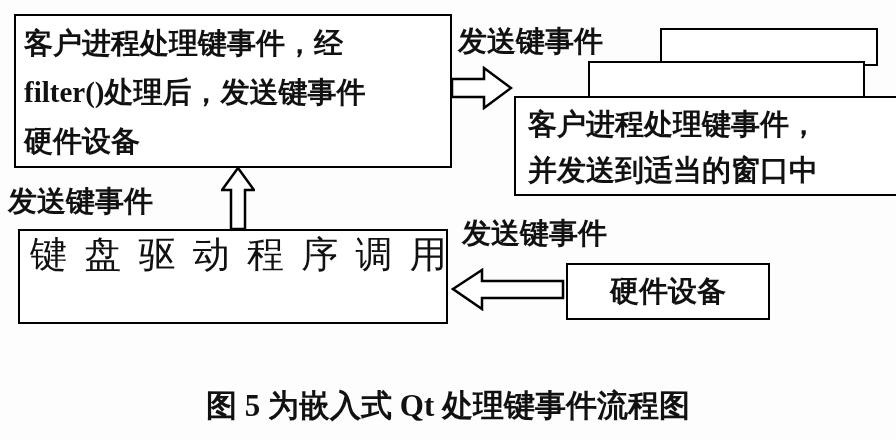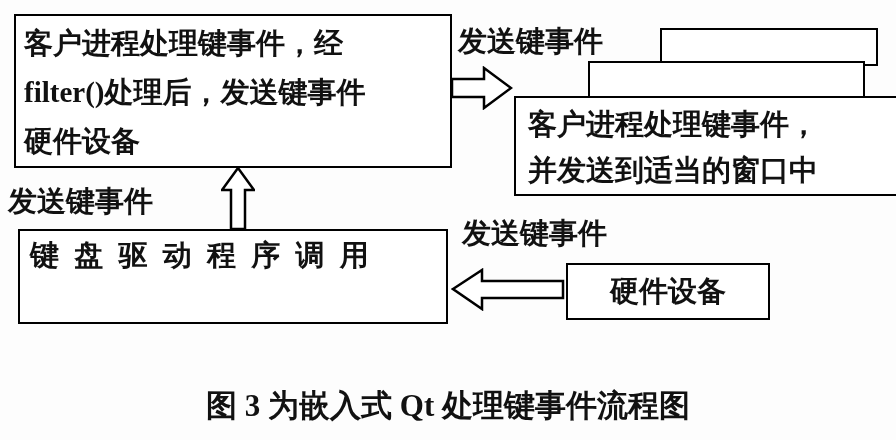--- a/index.html
+++ b/index.html
@@ -50,21 +50,21 @@
     left: 514px; top: 96px; width: 436px; height: 100px;
     padding: 3px 12px;
   }
   .client-box .line { line-height: 46px; font-size: 29px; font-weight: bold; }
 
   
   .driver-box {
     left: 18px; top: 229px; width: 430px; height: 95px;
     padding: 2px 10px;
   }
-  .driver-box .line { line-height: 44px; font-size: 29px; font-weight: bold; }
+  .driver-box .line { line-height: 44px; font-size: 37px; font-weight: normal; }
   .driver-box .spaced { letter-spacing: 4px; }
 
   
   .hardware-box {
     left: 566px; top: 263px; width: 204px; height: 57px;
     display: flex; align-items: center; justify-content: center;
     font-size: 29px; font-weight: bold;
   }
 
   
@@ -122,15 +122,15 @@
   <div class="label label-right">发送键事件</div>
 
   <svg class="arrow arrow-left" width="114" height="43" viewBox="0 0 114 43">
     <polygon points="2,21 31,2 31,13 112,13 112,30 31,30 31,41" fill="#ffffff" stroke="#000000" stroke-width="2.5"></polygon>
   </svg>
 
   <div class="box hardware-box">
     <span>硬件设备</span>
   </div>
 
-  <div class="caption">图 3 为嵌入式 Qt 处理键事件流程图</div>
+  <div class="caption">图 5 为嵌入式 Qt 处理键事件流程图</div>
 
 </div>
 
 </body></html>

